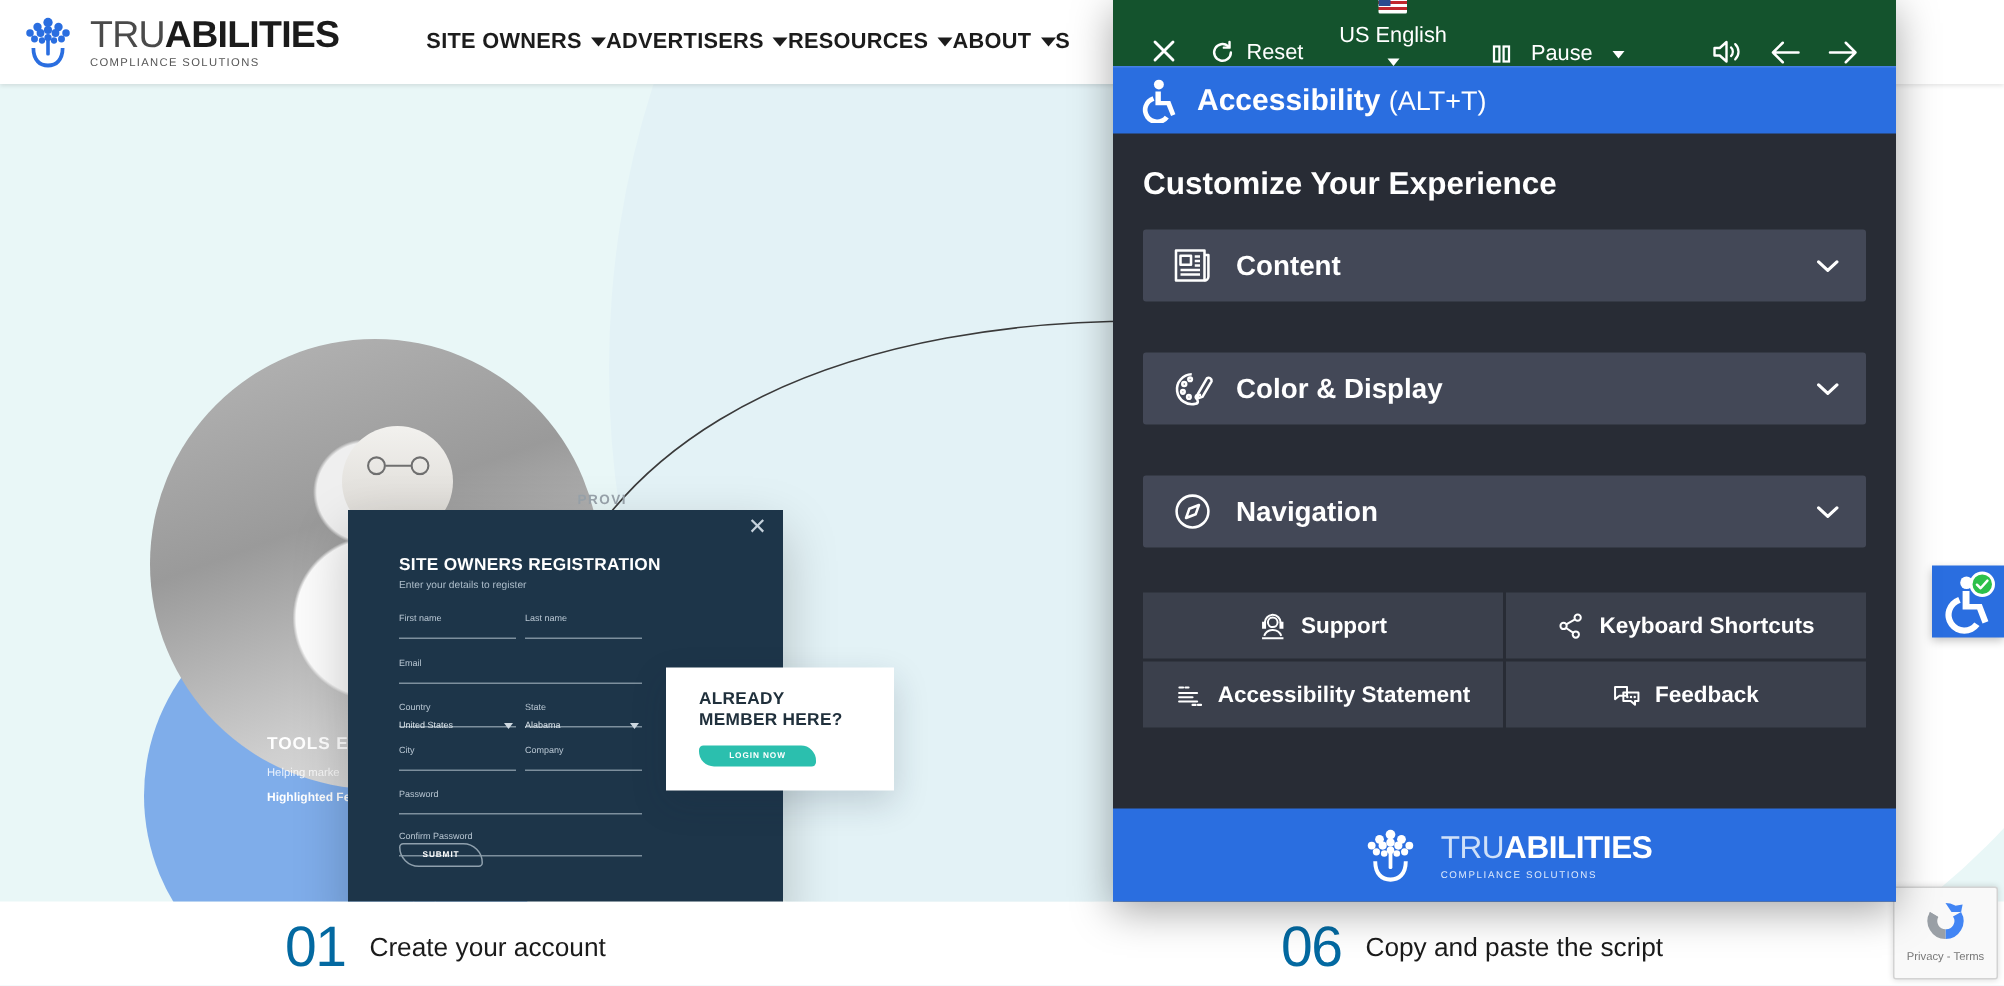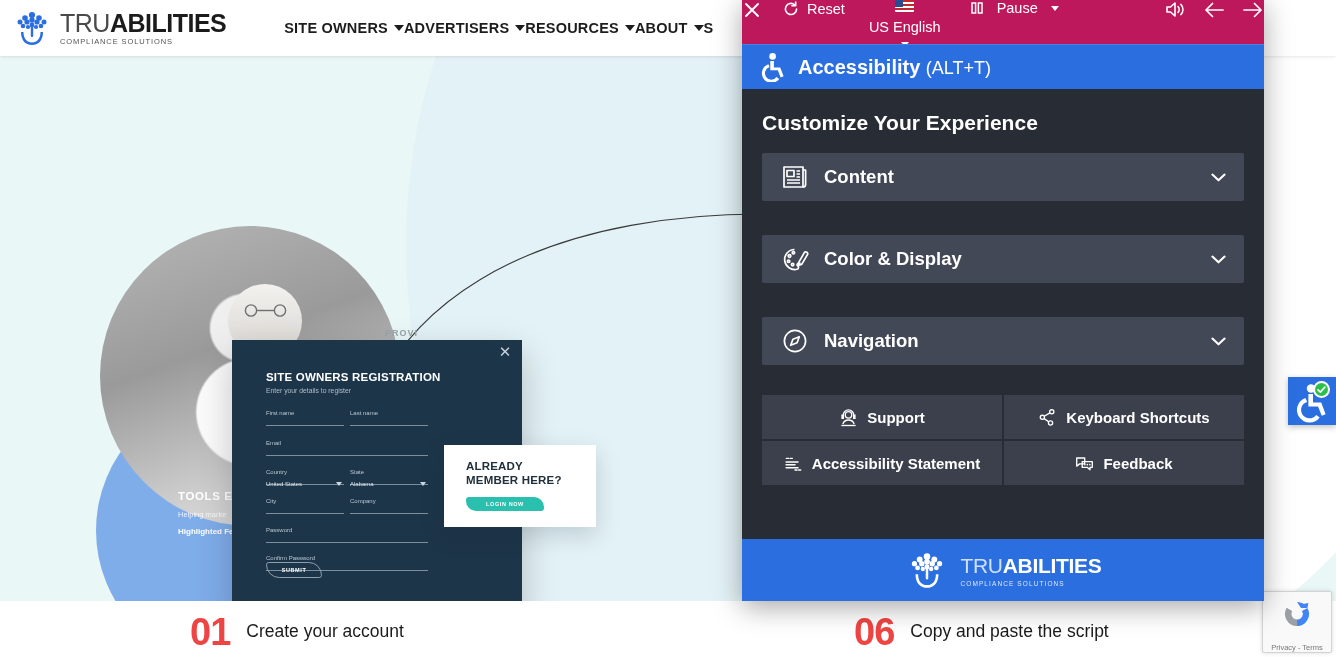--- a/index.html
+++ b/index.html
@@ -142,21 +142,21 @@
   }
   #member-card .mc-btn {
     margin-top:9px; width:78px; height:14px; background:#2bbfae;
     border-radius:3px 10px 3px 10px;
     color:#fff; font-size:5.5px; font-weight:700; letter-spacing:.6px;
     display:flex; align-items:center; justify-content:center; cursor:pointer;
   }
 
   
   .step { position:absolute; display:flex; align-items:flex-start; gap:16px; }
-  .step .num { font-size:38px; font-weight:700; color:#ef4444; line-height:.86; letter-spacing:-1px; }
+  .step .num { font-size:38px; font-weight:400; color:#0369a1; line-height:.86; letter-spacing:-1px; }
   .step .txt { font-size:17.5px; color:#1b1b1b; line-height:1.35; padding-top:4px; }
   #step-01 { left:190px; top:616px; }
   #step-02 { left:854px; top:616px; }
 
   
   #a11y-badge {
     position:absolute; right:0px; top:377px; width:48px; height:48px;
     background:#2a6ee0; z-index:7; cursor:pointer;
     box-shadow:0 2px 6px rgba(0,0,0,.25);
   }
@@ -165,35 +165,35 @@
     background:#2cc04a; border-radius:50%; z-index:8;
     display:flex; align-items:center; justify-content:center;
     border:2px solid #fff;
   }
 
   
   #recaptcha {
     position:absolute; right:4px; bottom:4px; width:70px; height:62px;
     background:#f9f9f9; border:1px solid #d3d3d3; border-radius:2px;
     box-shadow:0 0 4px rgba(0,0,0,.15); z-index:7;
-    display:flex; flex-direction:column; align-items:center; justify-content:space-between;
+    display:flex; flex-direction:column; align-items:center; justify-content:flex-start;
     padding-top:6px;
   }
   #recaptcha .rc-txt { font-size:7.5px; color:#777; margin-top:3px; }
 
   
   #a11y-panel {
     position:absolute; left:742px; top:0; width:522px; height:601px;
     background:#282c35; z-index:20;
     box-shadow:0 6px 26px rgba(0,0,0,.35);
     display:flex; flex-direction:column;
   }
   #a11y-toolbar {
-    height:44px; background:#be185d; flex:none;
-    display:flex; align-items:flex-start; padding:0 0; gap:0;
+    height:44px; background:#14532d; flex:none;
+    display:flex; align-items:flex-end; padding:0 24px; gap:0;
     color:#fff;
   }
   .tb-btn {
     display:flex; align-items:center; gap:7px;
     color:#fff; font-size:14.5px; cursor:pointer; white-space:nowrap;
   }
   .tb-gap-a { margin-left:20px; }
   .tb-gap-b { margin-left:24px;flex-direction:column; }
   .tb-gap-c { margin-left:28px; }
   .tb-right { margin-left:auto; display:flex; align-items:center; gap:17px; }

